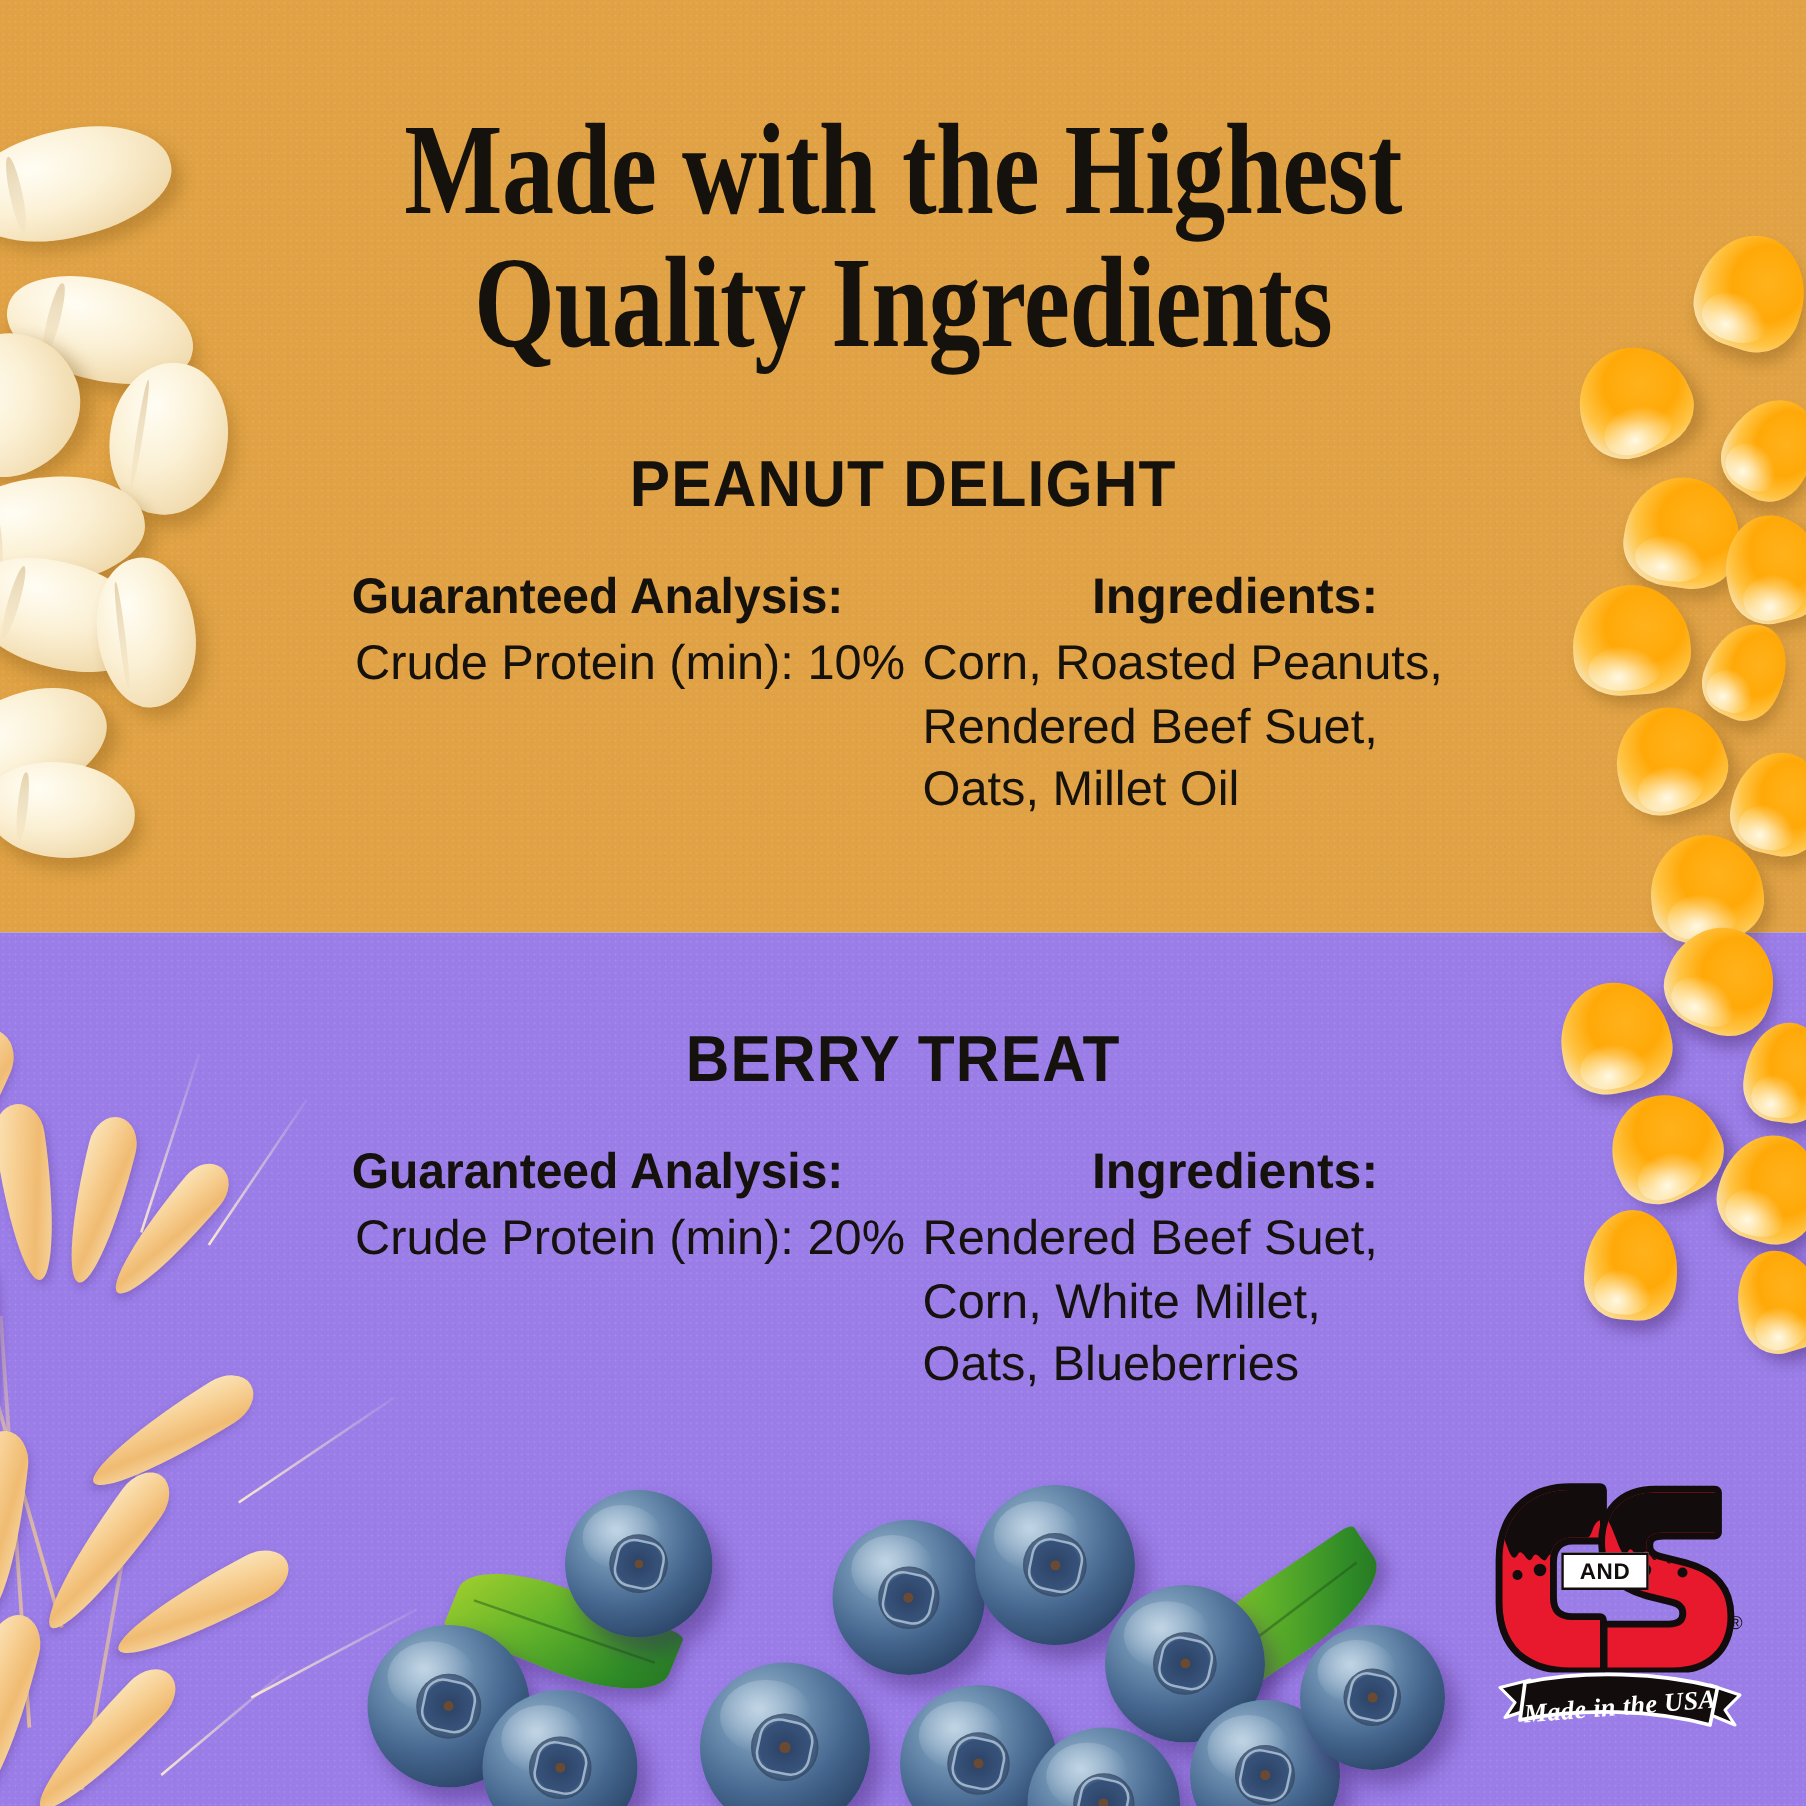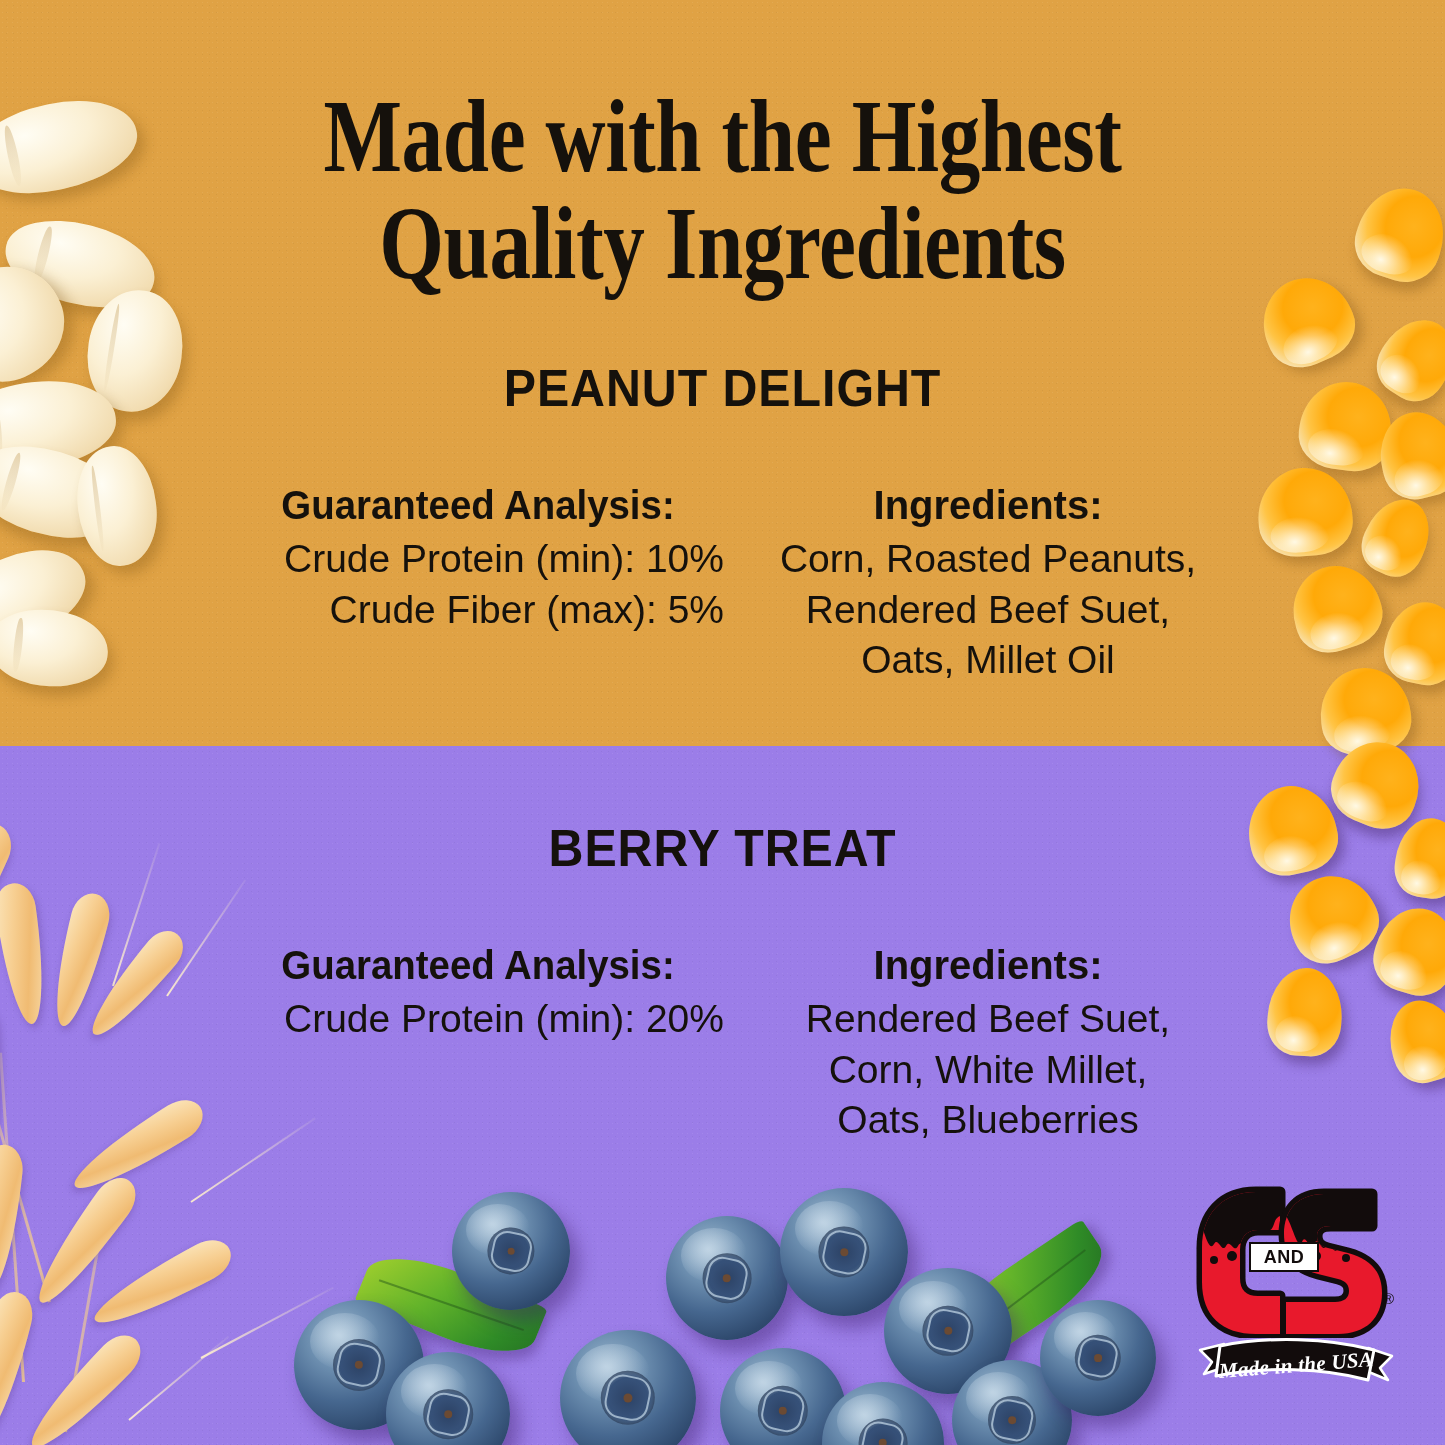--- a/index.html
+++ b/index.html
@@ -79,21 +79,20 @@
     transform-origin: 50% 50%;
   }
   #title-peanut { top: 358px; }
   #title-berry  { top: 818px; }
 
   .cols {
     position: absolute;
     display: flex;
     width: 1020px;
     left: 218px;
-    margin-top: 28px;
   }
   #cols-peanut { top: 455px; }
   #cols-berry  { top: 915px; }
 
   .col { flex: 0 0 auto; }
   .col-analysis   { width: 520px; }
   .col-ingredient { width: 500px; }
 
   .col-head {
     font-weight: 700;
@@ -105,21 +104,21 @@
   .col-analysis .col-head { transform: scaleX(.96); }
 
   .line-list { list-style: none; }
   .line-list li {
     font-size: 39px;
     line-height: 1.30;
     color: #15110c;
     white-space: nowrap;
   }
   .col-analysis .line-list   { text-align: right; padding-right: 14px; }
-  .col-ingredient .line-list { text-align: center; }
+  .col-ingredient .line-list { }
 
   
   .peanut {
     position: absolute;
     border-radius: 50% 48% 50% 47% / 48% 50% 47% 50%;
     background:
       radial-gradient(ellipse at 34% 30%, #fffdf4 0%, #fbf0d4 42%, #f2ddb2 74%, #e3c893 100%);
     box-shadow: 6px 9px 13px rgba(120,80,20,.32);
   }
   .peanut::after {
@@ -422,21 +421,20 @@
     <div>Quality Ingredients</div>
   </div>
 
   <div class="flavor-title" id="title-peanut">PEANUT DELIGHT</div>
 
   <div class="cols" id="cols-peanut">
     <div class="col col-analysis">
       <div class="col-head">Guaranteed Analysis:</div>
       <ul class="line-list">
         <li>Crude Protein (min): 10%</li>
-        <li>Crude Fiber (max): 5%</li>
       </ul>
     </div>
     <div class="col col-ingredient">
       <div class="col-head">Ingredients:</div>
       <ul class="line-list">
         <li>Corn, Roasted Peanuts,</li>
         <li>Rendered Beef Suet,</li>
         <li>Oats, Millet Oil</li>
       </ul>
     </div>

